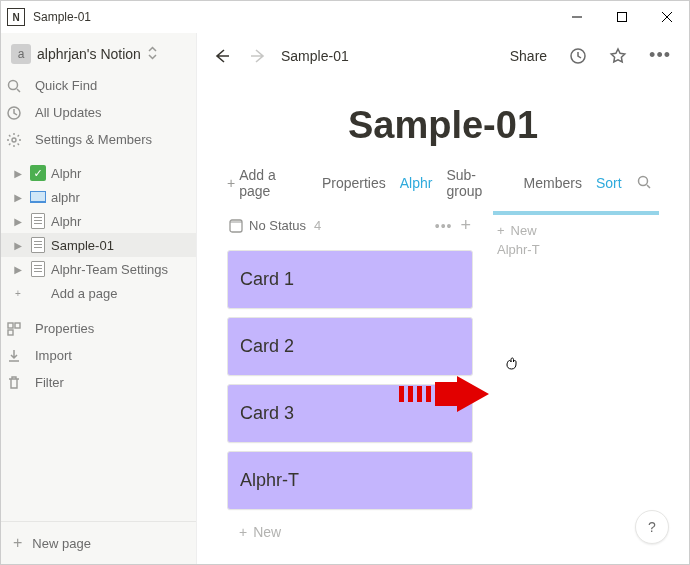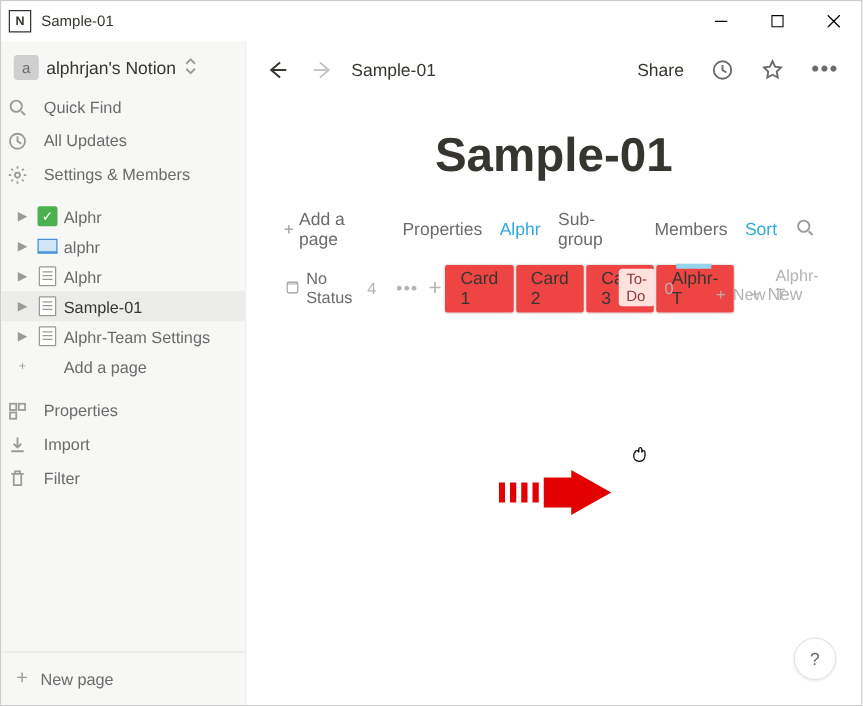--- a/index.html
+++ b/index.html
@@ -41,33 +41,33 @@
     
     .page { padding: 0 30px; position:relative; flex:1; }
     .page-title { font-size:38px; font-weight:700; text-align:center; margin: 26px 0 20px 0; }
     .view-tabs { display:flex; align-items:center; gap:14px; justify-content:flex-end; padding-right:6px; color:#6b6b6b; font-size:14px; margin-bottom:12px; }
     .view-tabs .addview { display:flex; align-items:center; gap:4px; }
     .view-tabs .vt { cursor:pointer; }
     .view-tabs .vt.active { color:#2eaadc; }
     .view-tabs .mglass { width:18px; }
     
     .board { display:flex; gap:20px; align-items:flex-start; }
-    .col { display:flex; }
+    .col { display:flex; flex-direction:column; }
     .col.col-left { width: 246px; }
     .col.col-right { flex:1; }
     .col-head { display:flex; align-items:center; gap:8px; padding:4px 2px; margin-bottom:10px; }
     .col-head .status { font-size:13px; color:#6b6b6b; display:flex; align-items:center; gap:6px; }
     .col-head .count { color:#b3b3b1; font-size:13px; }
     .col-head .sp { flex:1; }
     .col-head .dots { color:#b3b3b1; letter-spacing:1px; }
     .col-head .plus { color:#b3b3b1; }
     .tag-todo { background:#ffe2dd; color:#8b3a3a; padding:1px 6px; border-radius:3px; font-size:12px; }
     .hrline { height:4px; background:#95d4e9; width:100%; margin-bottom:6px; }
     
-    .card { border:1px solid #e6e6e4; border-radius:3px; padding:2px 12px; margin-bottom:8px; background:#ef4444; box-shadow:0 1px 1px rgba(0,0,0,0.02); font-size:14px; }
+    .card { border:1px solid #e6e6e4; border-radius:3px; padding:18px 12px; margin-bottom:8px; background:#c4b5fd; box-shadow:0 1px 1px rgba(0,0,0,0.02); font-size:18px; }
     .card.drag { font-weight:500; }
     .newcard { color:#b3b3b1; font-size:14px; padding:6px 12px; display:flex; align-items:center; gap:6px; }
     .ghost-new { color:#b3b3b1; font-size:13px; padding:2px 4px; display:flex; align-items:center; gap:6px; }
     .ghost-card { color:#b3b3b1; font-size:13px; padding:2px 4px; }
     .grab-cursor { position:absolute; left:306px; top:276px; pointer-events:none; }
     
     .help-btn { position:absolute; right:20px; bottom:20px; width:34px; height:34px; border:1px solid #e6e6e4; border-radius:50%; display:flex; align-items:center; justify-content:center; color:#6b6b6b; background:#fff; box-shadow:0 1px 2px rgba(0,0,0,0.08); }
     
     .big-arrow { position:absolute; left:398px; top:375px; pointer-events:none; }
     
@@ -287,24 +287,20 @@
           <div class="card">Card 2</div>
           <div class="card">Card 3</div>
           <div class="card drag">Alphr-T</div>
           <div class="newcard">
             <span>+</span>
             <span>New</span>
           </div>
         </div>
 
         <div class="col col-right">
-          <div class="col-head">
-            <span class="tag-todo">To-Do</span>
-            <span class="count">0</span>
-          </div>
           <div class="hrline"></div>
           <div class="ghost-new">
             <span>+</span>
             <span>New</span>
           </div>
           <div class="ghost-card">Alphr-T</div>
         </div>
       </div>
 
       <svg class="grab-cursor" width="18" height="18" viewBox="0 0 18 18">

